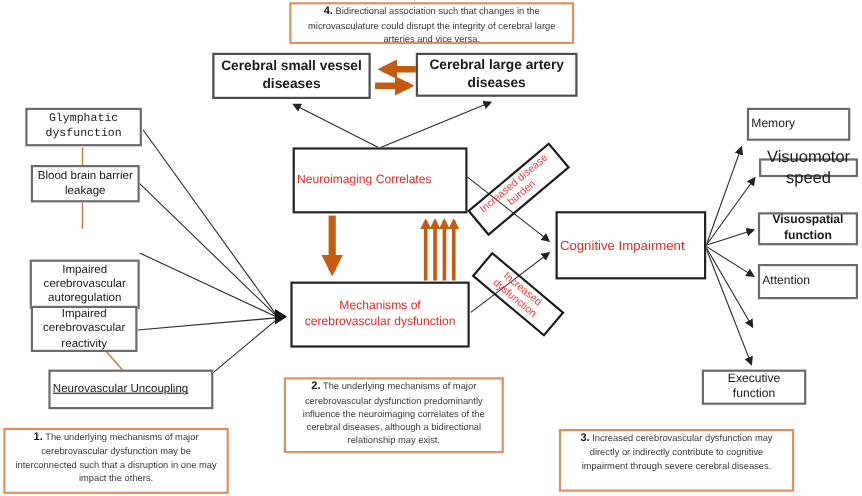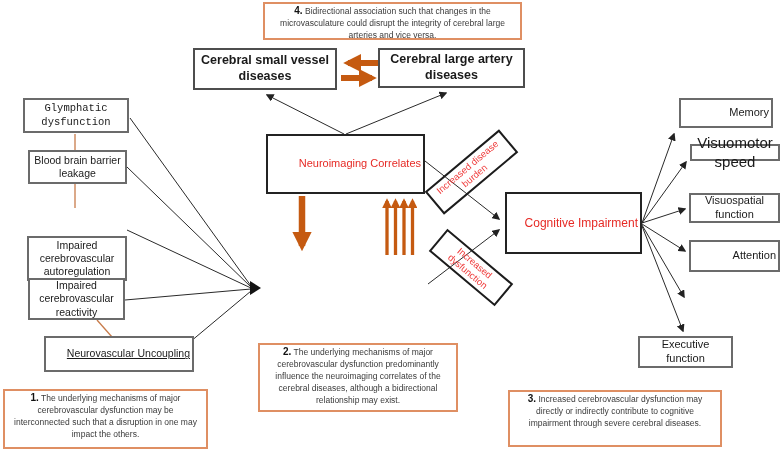--- a/index.html
+++ b/index.html
@@ -3,21 +3,21 @@
 <meta charset="utf-8">
 <style>
   html,body{margin:0;padding:0;background:#fff;}
   #stage{
     position:relative;width:784px;height:451px;background:#ffffff;
     font-family:"Liberation Sans",sans-serif;overflow:hidden;
   }
   #connectors{position:absolute;left:0;top:0;pointer-events:none;}
   .box{
     position:absolute;background:#ffffff;border:2px solid #6b6b6b;
-    display:flex;align-items:center;justify-content:flex-end;text-align:center;
+    display:flex;align-items:center;justify-content:flex-start;text-align:center;
     font-size:10.5px;color:#1a1a1a;line-height:1.25;box-sizing:border-box;padding:2px;
   }
   .box.topbox{border-color:#4d4d4d;font-size:12.5px;font-weight:bold;}
   .box.blackb{border-color:#232323;}
   .red{color:#E62A25;}
   .rot{
     position:absolute;border:2px solid #1c1c1c;background:transparent;
     color:#EF3B3B;font-size:9.5px;text-align:center;display:flex;align-items:center;
     justify-content:center;line-height:1.15;box-sizing:border-box;
   }
@@ -114,39 +114,42 @@
   <div class="box" style="left:28px;top:278px;width:97px;height:42px;">
     <span>Impaired cerebrovascular reactivity</span>
   </div>
   <div class="box" style="left:44px;top:336px;width:150px;height:36px;text-decoration:underline;">
     <span>Neurovascular Uncoupling</span>
   </div>
 
   <div class="box blackb red" style="left:266px;top:134px;width:159px;height:60px;font-size:11px;">
     <span>Neuroimaging Correlates</span>
   </div>
+  <div class="box blackb red" style="left:264px;top:256px;width:163px;height:60px;font-size:11px;">
+    <span>Mechanisms of cerebrovascular dysfunction</span>
+  </div>
 
   <div class="rot" style="left:423px;top:157px;width:97px;height:30px;transform:rotate(-40deg);">
     <span>Increased disease burden</span>
   </div>
   <div class="rot" style="left:428px;top:253px;width:86px;height:29px;transform:rotate(40deg);">
     <span>Increased dysfunction</span>
   </div>
 
   <div class="box blackb red" style="left:505px;top:192px;width:137px;height:62px;font-size:12px;">
     <span>Cognitive Impairment</span>
   </div>
 
   <div class="box" style="left:633px;top:98px;width:94px;height:30px;font-size:11px;margin-left:46px;">
     <span>Memory</span>
   </div>
   <div class="box" style="left:690px;top:144px;width:90px;height:17px;font-size:15px;">
     <span>Visuomotor speed</span>
   </div>
-  <div class="box" style="left:689px;top:193px;width:91px;height:30px;font-size:11px;">
+  <div class="box" style="left:689px;top:193px;width:91px;height:30px;font-size:11px;font-weight:bold;">
     <span>Visuospatial function</span>
   </div>
   <div class="box" style="left:689px;top:240px;width:91px;height:32px;font-size:11px;">
     <span>Attention</span>
   </div>
   <div class="box" style="left:638px;top:336px;width:95px;height:32px;font-size:11px;">
     <span>Executive function</span>
   </div>
 
   <div class="note" style="left:3px;top:389px;width:205px;height:60px;"><b>1.</b><span> The underlying mechanisms of major cerebrovascular dysfunction may be interconnected such that a disruption in one may impact the others.</span></div>

